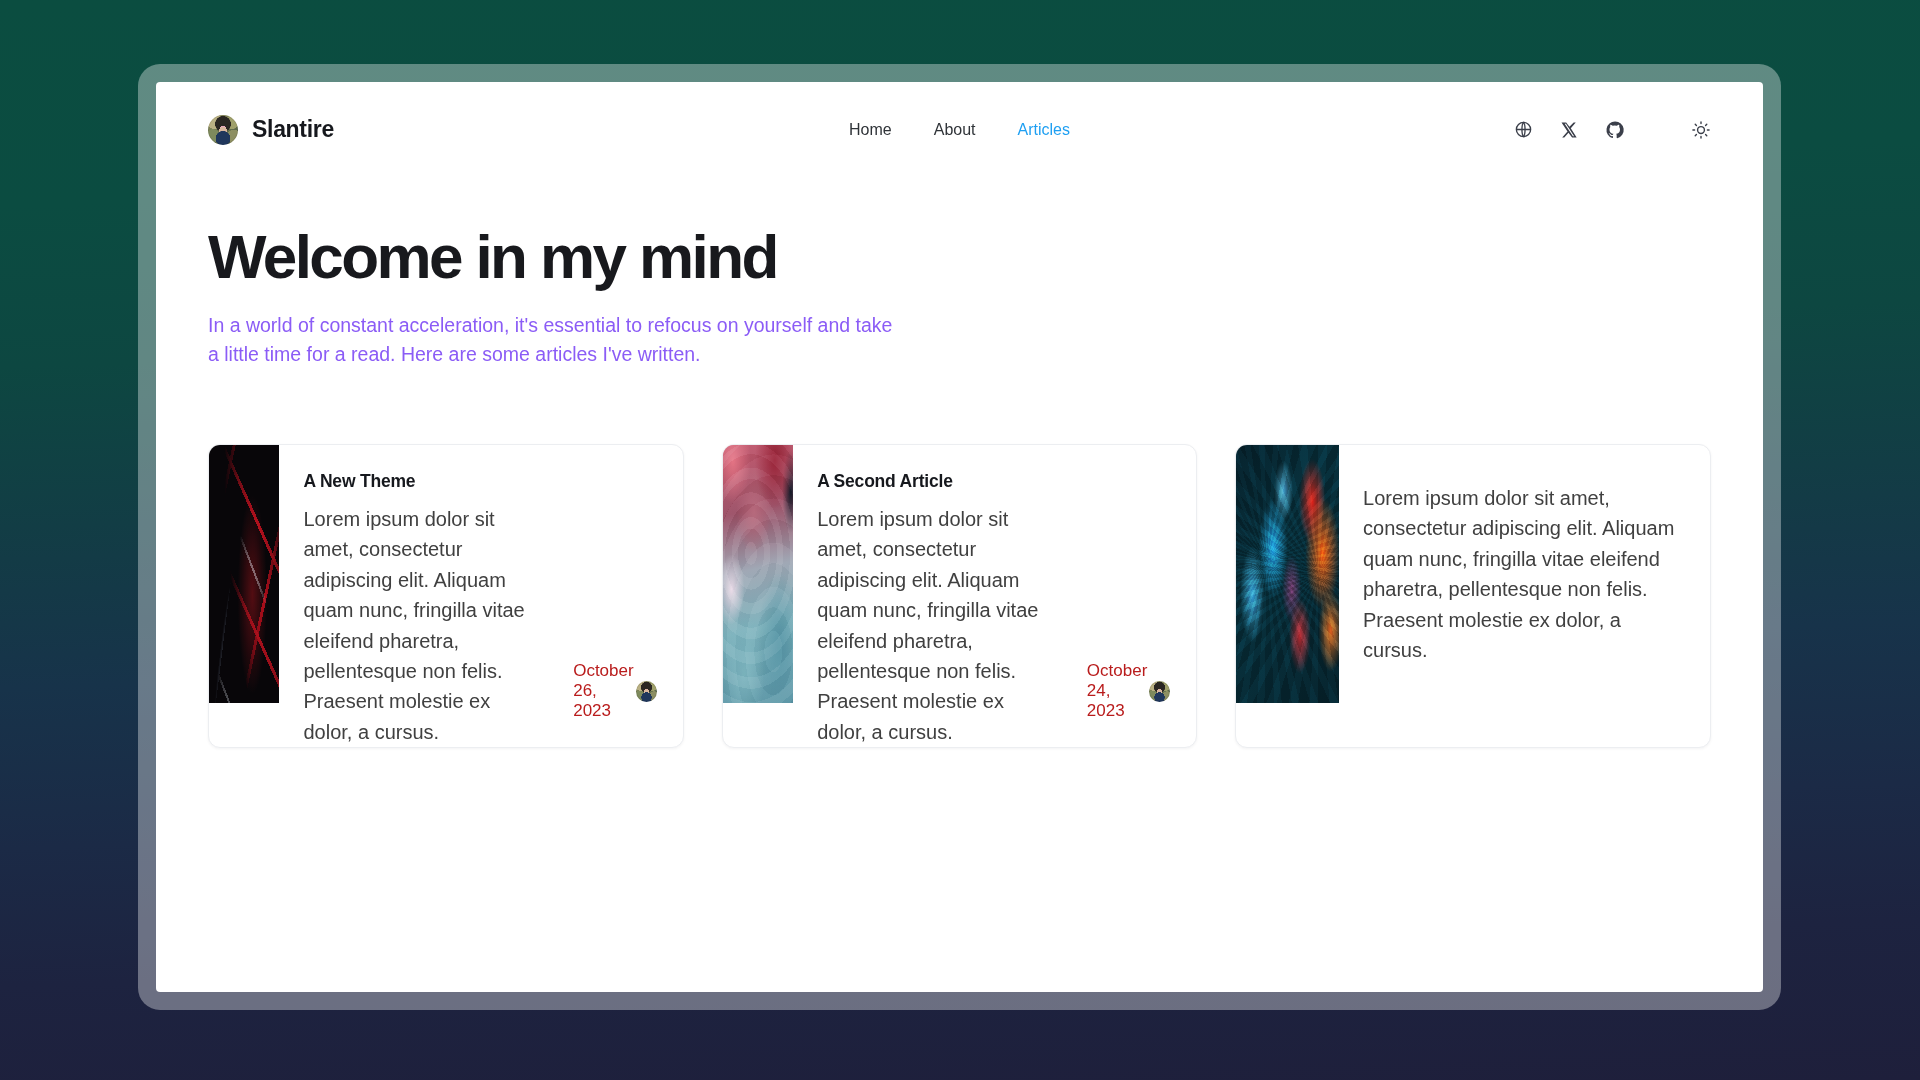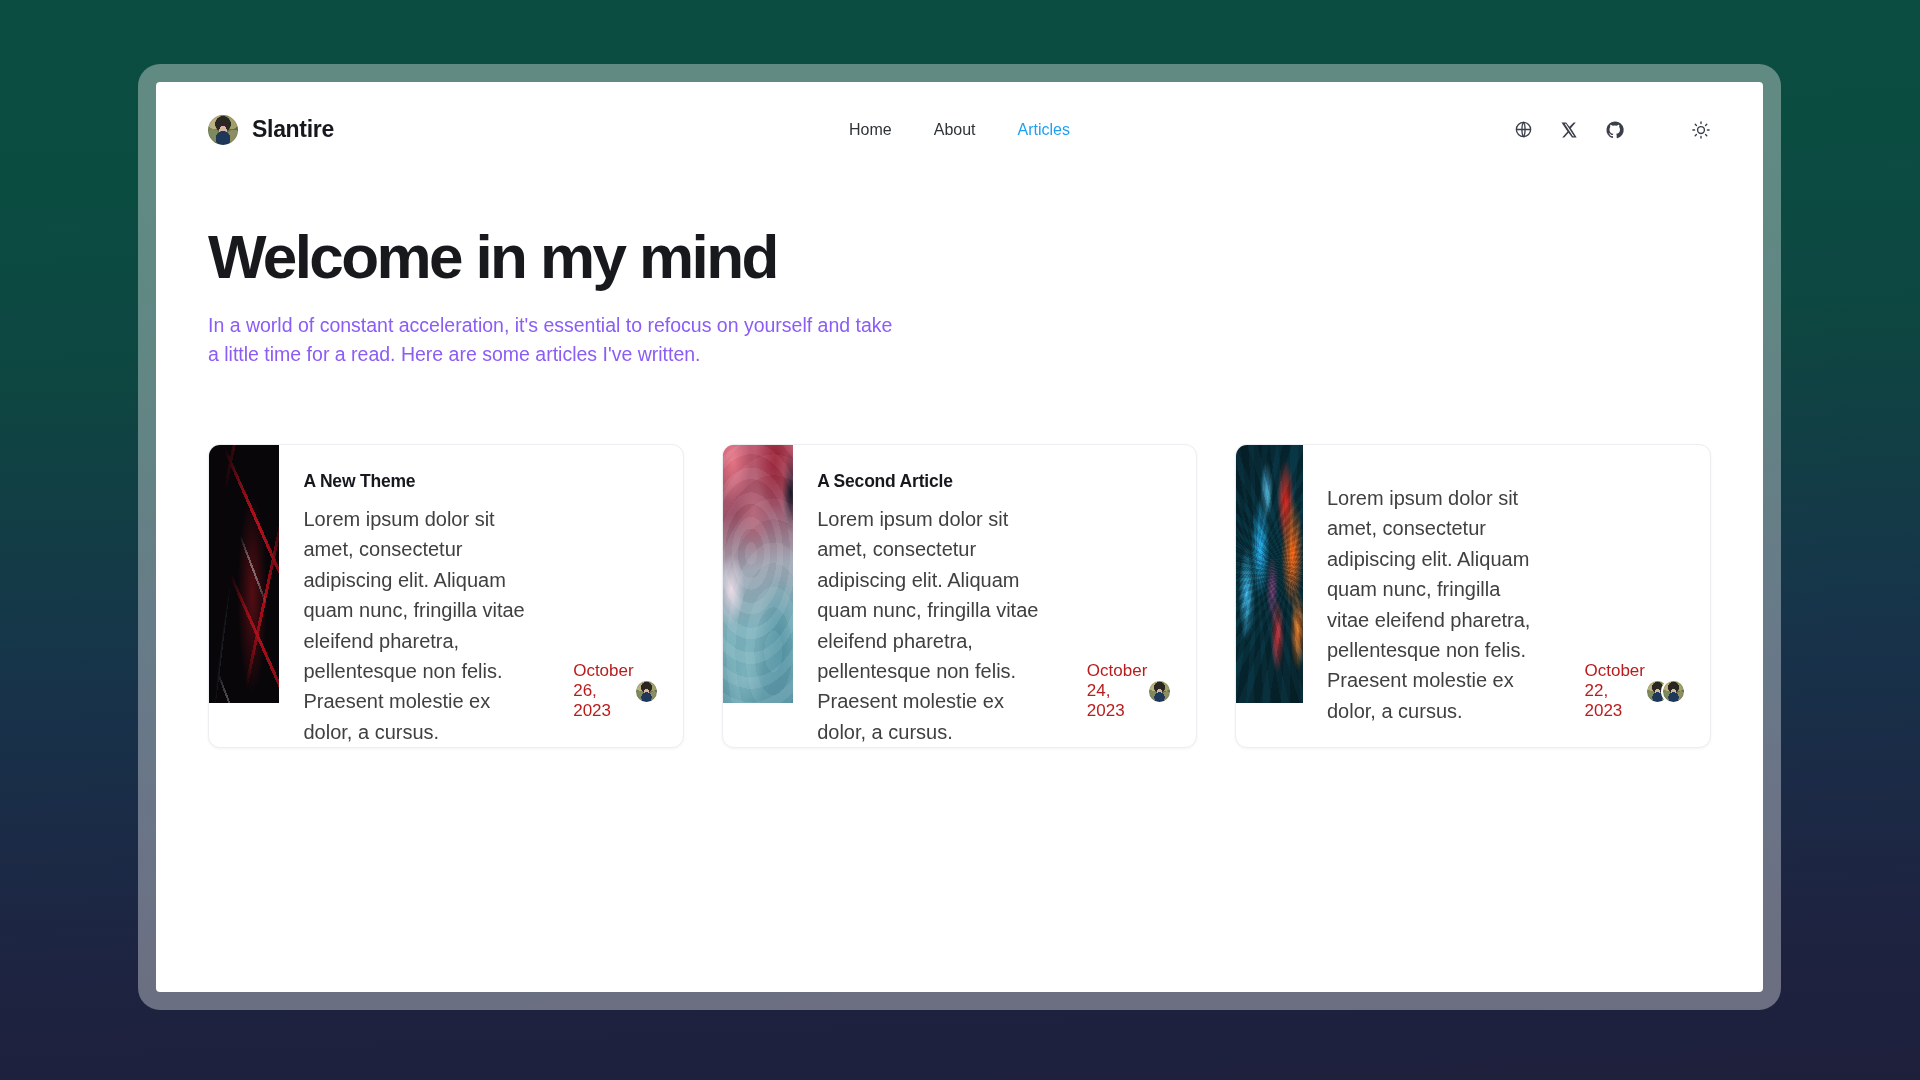--- a/index.html
+++ b/index.html
@@ -363,24 +363,17 @@
             <div class="avatar"></div>
           </div>
         </div>
       </div>
 
       <div class="card">
         <div class="card-img art-ink"></div>
         <div class="card-body">
           <div class="card-text">Lorem ipsum dolor sit amet, consectetur adipiscing elit. Aliquam quam nunc, fringilla vitae eleifend pharetra, pellentesque non felis. Praesent molestie ex dolor, a cursus.</div>
         </div>
-        <div class="card-foot">
-          <div class="card-date">October 22, 2023</div>
-          <div class="avatars">
-            <div class="avatar"></div>
-            <div class="avatar"></div>
-          </div>
-        </div>
       </div>
 
     </div>
   </div>
 </div>
 
 </body></html>

